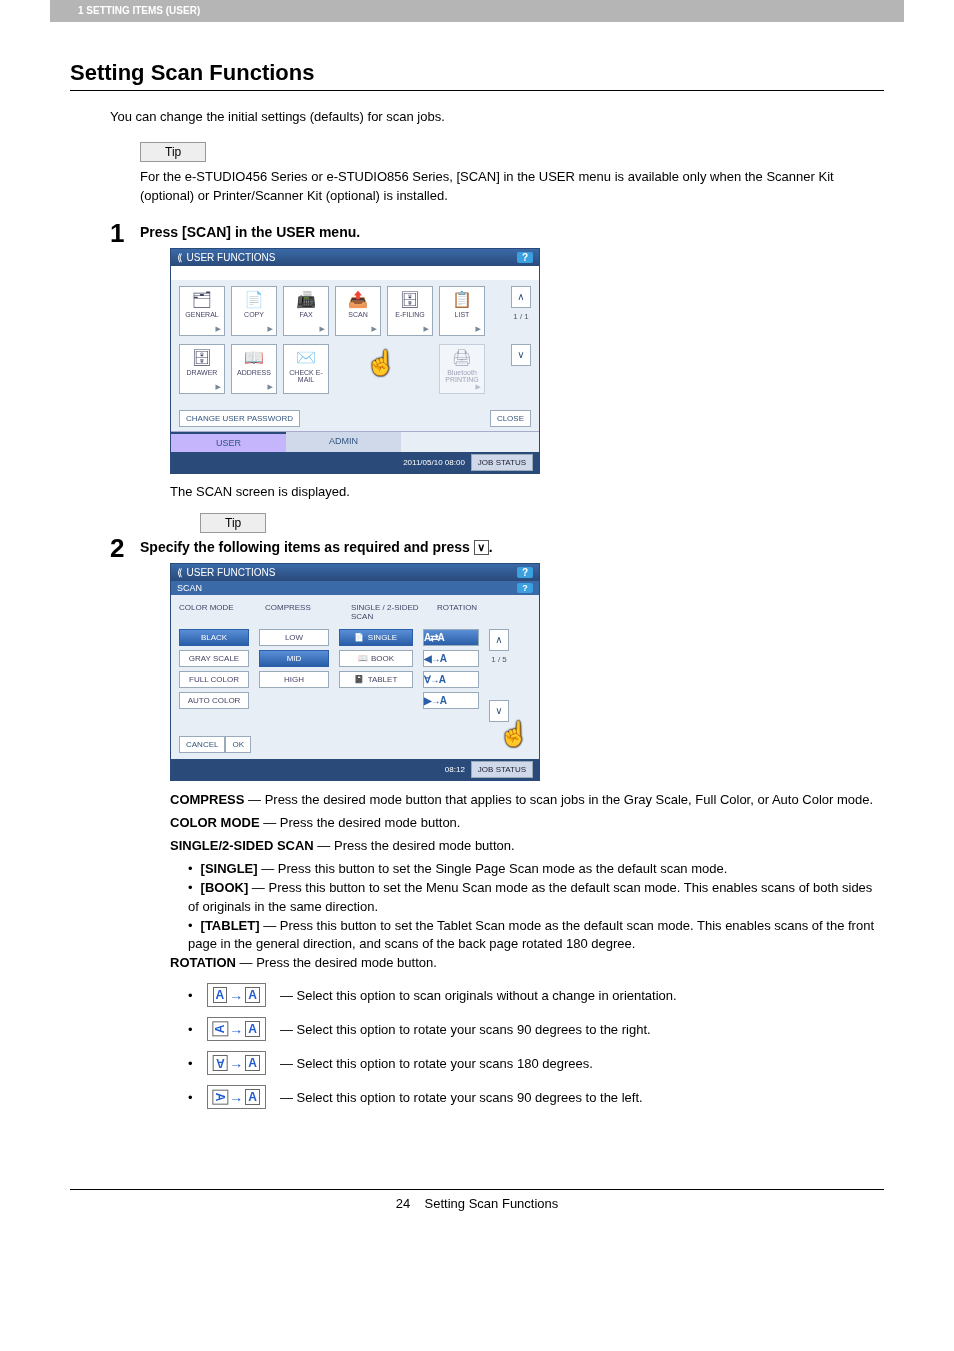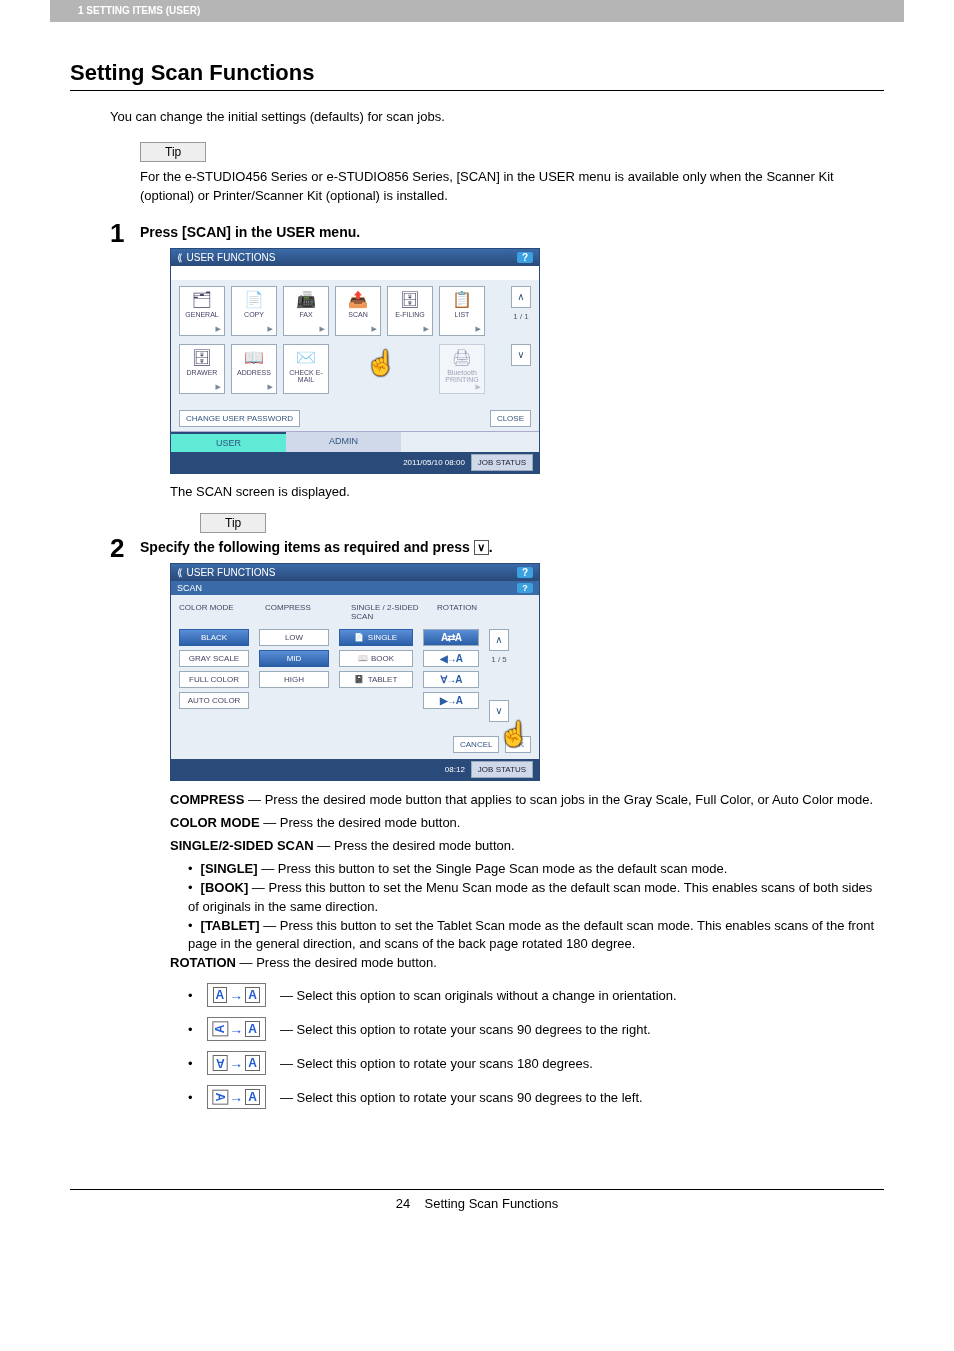--- a/index.html
+++ b/index.html
@@ -95,21 +95,21 @@
   .icon-btn .glyph { font-size: 16px; line-height: 18px; display:block; margin-bottom:2px; }
   .icon-btn .arrow { position: absolute; right: 3px; bottom: 2px; font-size:7px; color:#789; }
   .scroll-col { width: 20px; display:flex; flex-direction:column; gap:4px; margin-left:auto; }
   .scroll-btn { border:1px solid #9ab; background:#fff; height:22px; text-align:center; line-height:20px; font-size:10px; }
   .page-ind { font-size:8px; text-align:center; color:#556; }
   .disabled { opacity: .45; }
   .bottom-row { display:flex; align-items:center; padding: 4px 8px; gap:16px; }
   .ghost-btn { border:1px solid #9ab; background:#fff; font-size:8px; padding:3px 6px; }
   .tabs { display:flex; border-top:1px solid #aac; }
   .tab { flex:1; text-align:center; font-size:9px; padding:4px 0; background:#cfd9ea; }
-  .tab.active { background:#5eead4; border-top:2px solid #2a4a7a; }
+  .tab.active { background:#c4b5fd; border-top:2px solid #2a4a7a; }
   .status-strip { display:flex; justify-content:flex-end; align-items:center; gap:6px; background:#2a4a7a; color:#fff; font-size:8px; padding:2px 6px; }
   .status-strip .ghost-btn { background:#cfd9ea; color:#223; }
 
   .cursor {
     position: relative;
   }
   .hand {
     position:absolute;
     font-size: 24px;
     color:#fff;
@@ -125,26 +125,26 @@
   .opt-btn {
     width: 70px;
     border:1px solid #9ab; background:#fff;
     font-size:8px; text-align:center; padding:3px 0;
     color:#446;
   }
   .opt-btn.sel { background: linear-gradient(#5a8fd8,#2a5fa8); color:#fff; border-color:#2a5fa8; }
   .opt-btn.wide { width: 74px; display:flex; align-items:center; gap:3px; justify-content:center; }
   .rot-btn {
     width: 56px; border:1px solid #9ab; background:#fff;
-    font-size:10px; text-align:center; padding:2px 0; color:#2a5fa8;
+    font-size:10px; text-align:left; padding:2px 0; color:#2a5fa8;
     font-weight:bold; letter-spacing:-1px;
   }
   .rot-btn.sel { background: linear-gradient(#5a8fd8,#2a5fa8); color:#fff; }
   .scroll-col2 { width:20px; display:flex; flex-direction:column; gap:4px; }
-  .btn-row { display:flex; justify-content:flex-end; gap:6px; padding:6px 8px; }
+  .btn-row { display:flex; gap:0; padding:6px 8px; }
 
   
   .desc { margin-left: 100px; line-height:1.45; margin-bottom: 4px; }
   .desc .term { font-weight: bold; }
   ul.bullets { margin-left: 118px; list-style: none; line-height:1.45; }
   ul.bullets li::before { content: "•"; margin-right: 8px; }
   ul.bullets .b { font-weight: bold; }
 
   ul.rot-list { margin-left: 118px; list-style: none; }
   ul.rot-list li { display:flex; align-items:center; gap: 14px; margin: 10px 0; }

